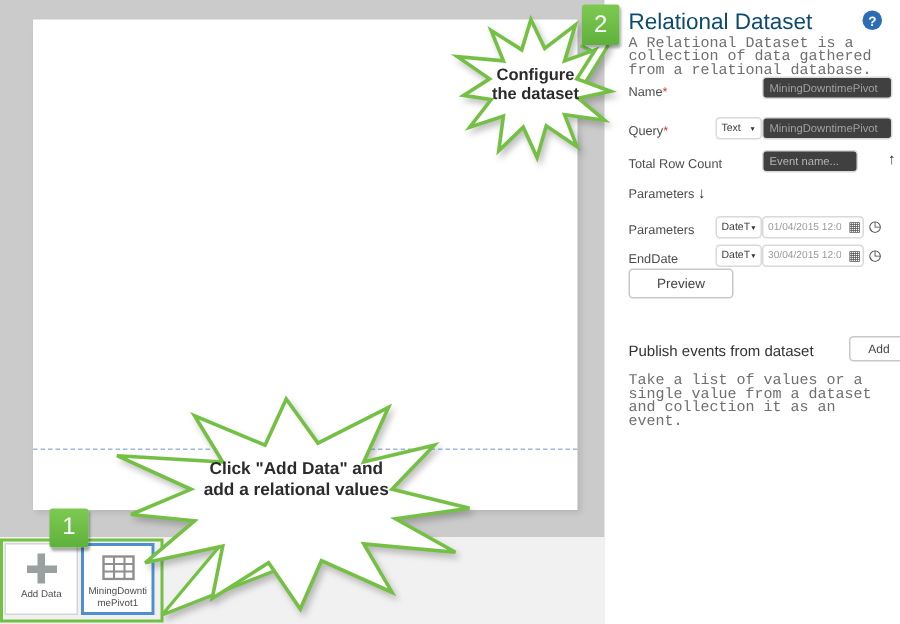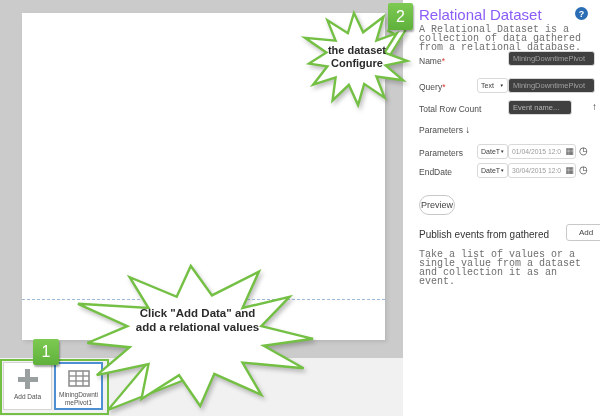--- a/index.html
+++ b/index.html
@@ -37,21 +37,21 @@
   .burst-svg { position:absolute; left:0; top:0; width:600px; height:416px; z-index:50; pointer-events:none; }
   .burst-svg polygon { fill:#fff; stroke:#74c044; }
   .burst-g { filter:drop-shadow(2px 3px 2px rgba(80,80,80,.35)); }
   .callout-text { position:absolute; z-index:55; text-align:center; font-weight:700; color:#2b2b2b; pointer-events:none; }
   .callout-text-2 { left:309px; top:44px; width:96px;  font-size:11px;   line-height:13px; }
   .callout-text-1 { left:100px; top:306px; width:195px; font-size:11.5px; line-height:14px; }
 
   
   .panel { position:absolute; left:403px; top:0; width:197px; height:416px; background:#fff; z-index:5; }
   .panel .abs { position:absolute; }
-  .p-title { left:16px; top:6px; font-size:15px; color:#8b5cf6; }
+  .p-title { left:16px; top:6px; font-size:15px; color:#0c4a6e; }
   .help-icon { left:172px; top:7px; width:13px; height:13px; border-radius:50%;
                background:#2a6db4; color:#fff; font-size:9px; font-weight:700;
                display:flex; align-items:center; justify-content:center; cursor:pointer; }
   .p-desc { left:16px; top:25px; width:178px; font-size:10px; line-height:9px; color:#6f6f6f;font-family:Liberation Mono, monospace; }
   .f-label { font-size:8.5px; color:#4c4c4c; }
   .req { color:#d43a2f; }
   .tb { border:1px solid #d9d9d9; border-radius:3px; background:#404040; font-family:"Liberation Sans",sans-serif;
         font-size:7.5px; color:#a0a0a0; padding:0 4px; outline:none; }
   .tb::placeholder { color:#b5b5b5; }
   .type-select { border:1px solid #d9d9d9; border-radius:3px; background:#fff; display:flex;
@@ -101,22 +101,22 @@
       <polygon stroke-width="2.2" points="383,52 395,34 388,31 402,10 405,31 387,60"></polygon>
       <polygon stroke-width="2.4" vector-effect="non-scaling-stroke" transform="translate(305,13) scale(1.02,0.92)" points="100,52 78,43 90,22 70,30 77,4 57,21 48,0 42,22 22,8 30,30 0,27 21,43 4,55 22,58 8,78 30,70 27,95 43,78 52,100 58,77 78,92 70,69 96,73 79,57"></polygon>
     </g>
     <g class="burst-g">
       <polygon stroke-width="2.2" points="225,364 108,410 170,336"></polygon>
       <polygon stroke-width="2.4" vector-effect="non-scaling-stroke" transform="translate(78,266) scale(2.35,1.40)" points="100,52 78,43 90,22 70,30 77,4 57,21 48,0 42,22 22,8 30,30 0,27 21,43 4,55 22,58 8,78 30,70 27,95 43,78 52,100 58,77 78,92 70,69 96,73 79,57"></polygon>
     </g>
   </svg>
 
   <div class="callout-text callout-text-2">
+    <div>Configure</div>
     <div>the dataset</div>
-    <div>Configure</div>
   </div>
   <div class="callout-text callout-text-1">
     <div>Click "Add Data" and</div>
     <div>add a relational values</div>
   </div>
 
   <div class="badge badge-1">1</div>
   <div class="badge badge-2">2</div>
 
   <div class="panel">
@@ -155,20 +155,20 @@
     <div class="abs type-select" style="left:74px; top:163px; width:31px; height:15px;">
       <span>DateT</span>
       <span class="caret">▼</span>
     </div>
     <div class="abs date-field" style="left:105px; top:163px; width:68px; height:15px;">
       <span class="date-text">30/04/2015 12:0</span>
       <span class="cal-icon">▦</span>
     </div>
     <div class="abs clock-icon" style="left:176px; top:164px;">◷</div>
 
-    <div class="abs btn" style="left:16px; top:195px; width:36px; height:20px; font-size:9px;border-radius:10px;">Preview</div>
+    <div class="abs btn" style="left:16px; top:179px; width:70px; height:20px; font-size:9px;">Preview</div>
 
-    <div class="abs p-heading" style="left:16px; top:229px;">Publish events from gathered</div>
+    <div class="abs p-heading" style="left:16px; top:229px;">Publish events from dataset</div>
     <div class="abs btn" style="left:163px; top:224px; width:40px; height:17px; font-size:8px;">Add</div>
     <div class="abs p-desc" style="left:16px; top:250px; width:175px;">Take a list of values or a single value from a dataset and collection it as an event.</div>
   </div>
 
 </div>
 
 </body></html>

